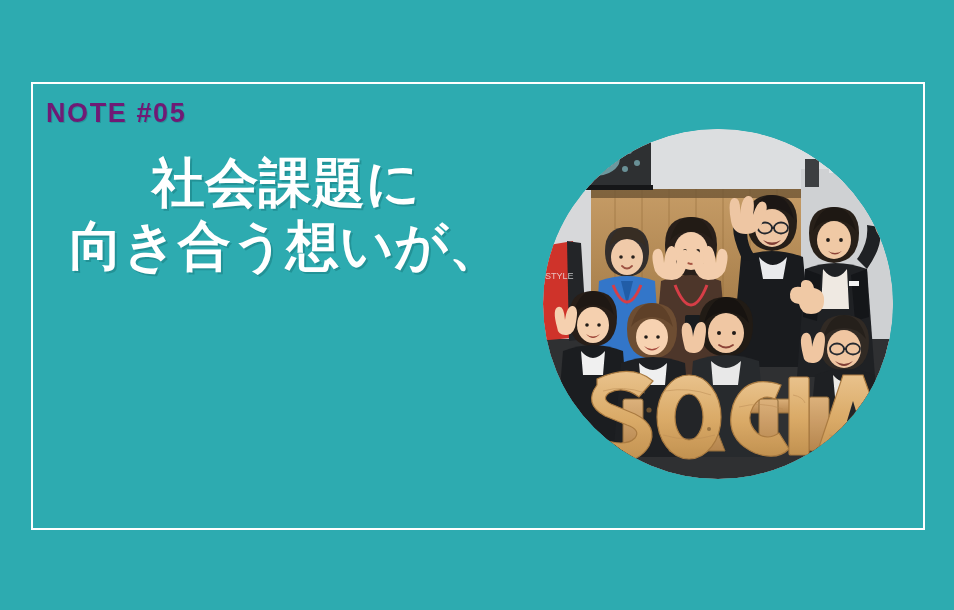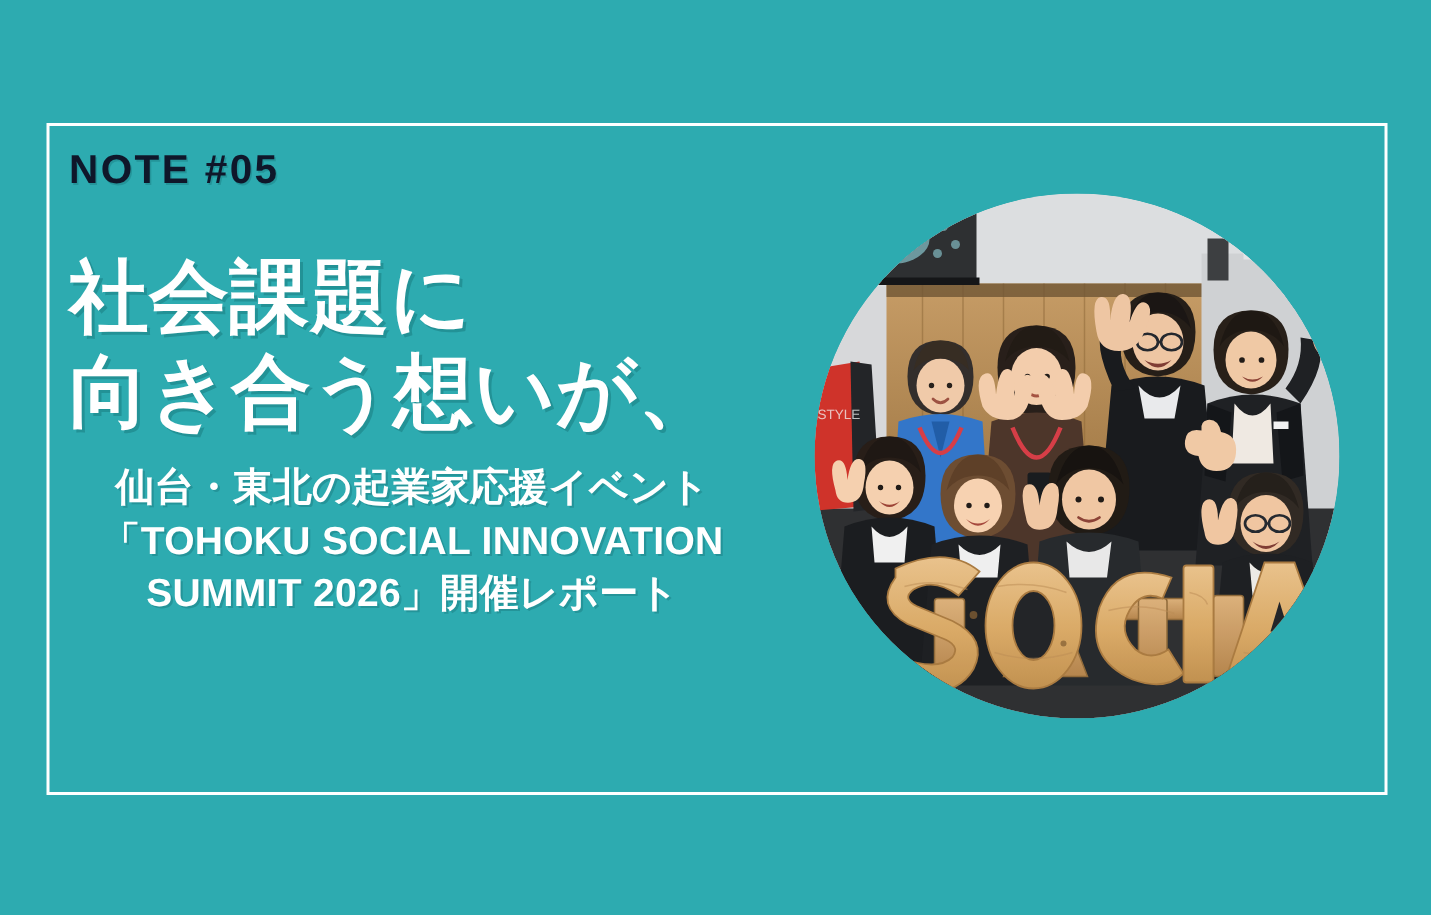--- a/index.html
+++ b/index.html
@@ -33,39 +33,39 @@
 
   
   #text-col {
     position: absolute;
     left: 46px;
     top: 100px;
     width: 480px;
   }
 
   #eyebrow {
-    color: #0f172a;
+    color: #701a75;
     font-size: 27px;
     font-weight: bold;
     letter-spacing: 1.6px;
     line-height: 1;
-    margin: 0 0 40px 0;
+    margin: 0 0 24px 0;
     text-shadow: 1px 1px 0 rgba(20,110,115,0.35);
   }
 
   #headline {
     margin: 0;
     color: #ffffff;
     font-size: 53px;
     font-weight: bold;
     line-height: 1.19;
     letter-spacing: 0.5px;
     text-shadow: 2px 2px 0 rgba(22,115,120,0.45);
   }
-  #headline .hl-line { display: block; white-space: nowrap; }
+  #headline .hl-line { display: block; white-space: nowrap; text-align: center; }
 
   #subtitle {
     margin: 14px 0 0 0;
     color: #ffffff;
     font-size: 26px;
     font-weight: bold;
     line-height: 1.37;
     text-align: center;
     letter-spacing: 0.2px;
     width: 458px;
@@ -94,25 +94,20 @@
 
   <div id="text-col">
 
     <div id="eyebrow">NOTE #05</div>
 
     <h1 id="headline">
       <span class="hl-line">社会課題に</span>
       <span class="hl-line">向き合う想いが、</span>
     </h1>
 
-    <div id="subtitle">
-      <span class="sub-line">仙台・東北の起業家応援イベント</span>
-      <span class="sub-line">「TOHOKU SOCIAL INNOVATION</span>
-      <span class="sub-line">SUMMIT 2026」開催レポート</span>
-    </div>
 
   </div>
 
   <div id="photo">
     <svg viewBox="0 0 350 350" xmlns="http://www.w3.org/2000/svg" aria-hidden="true">
       <defs>
         <clipPath id="circClip">
             <circle cx="175" cy="175" r="175"></circle>
           </clipPath>
         <linearGradient id="woodG" x1="0" y1="0" x2="0" y2="1">

